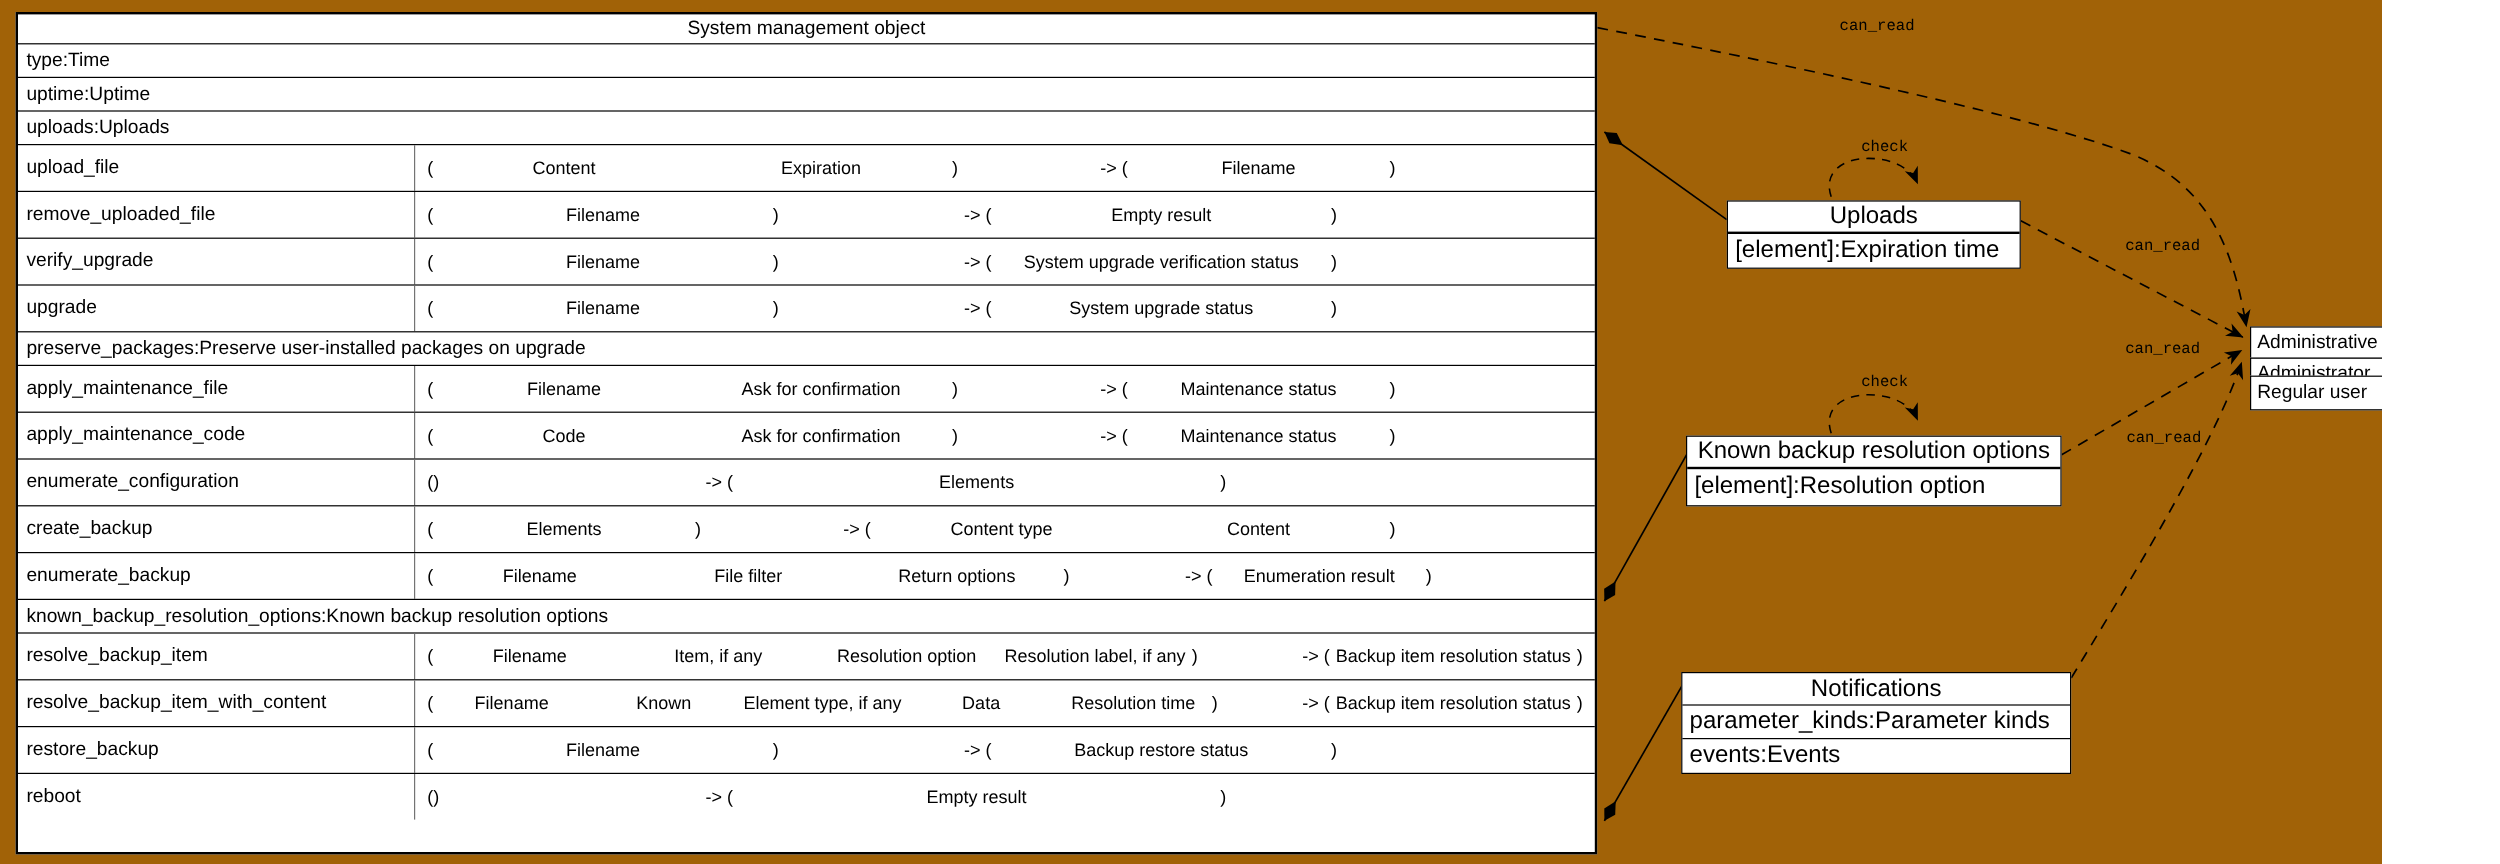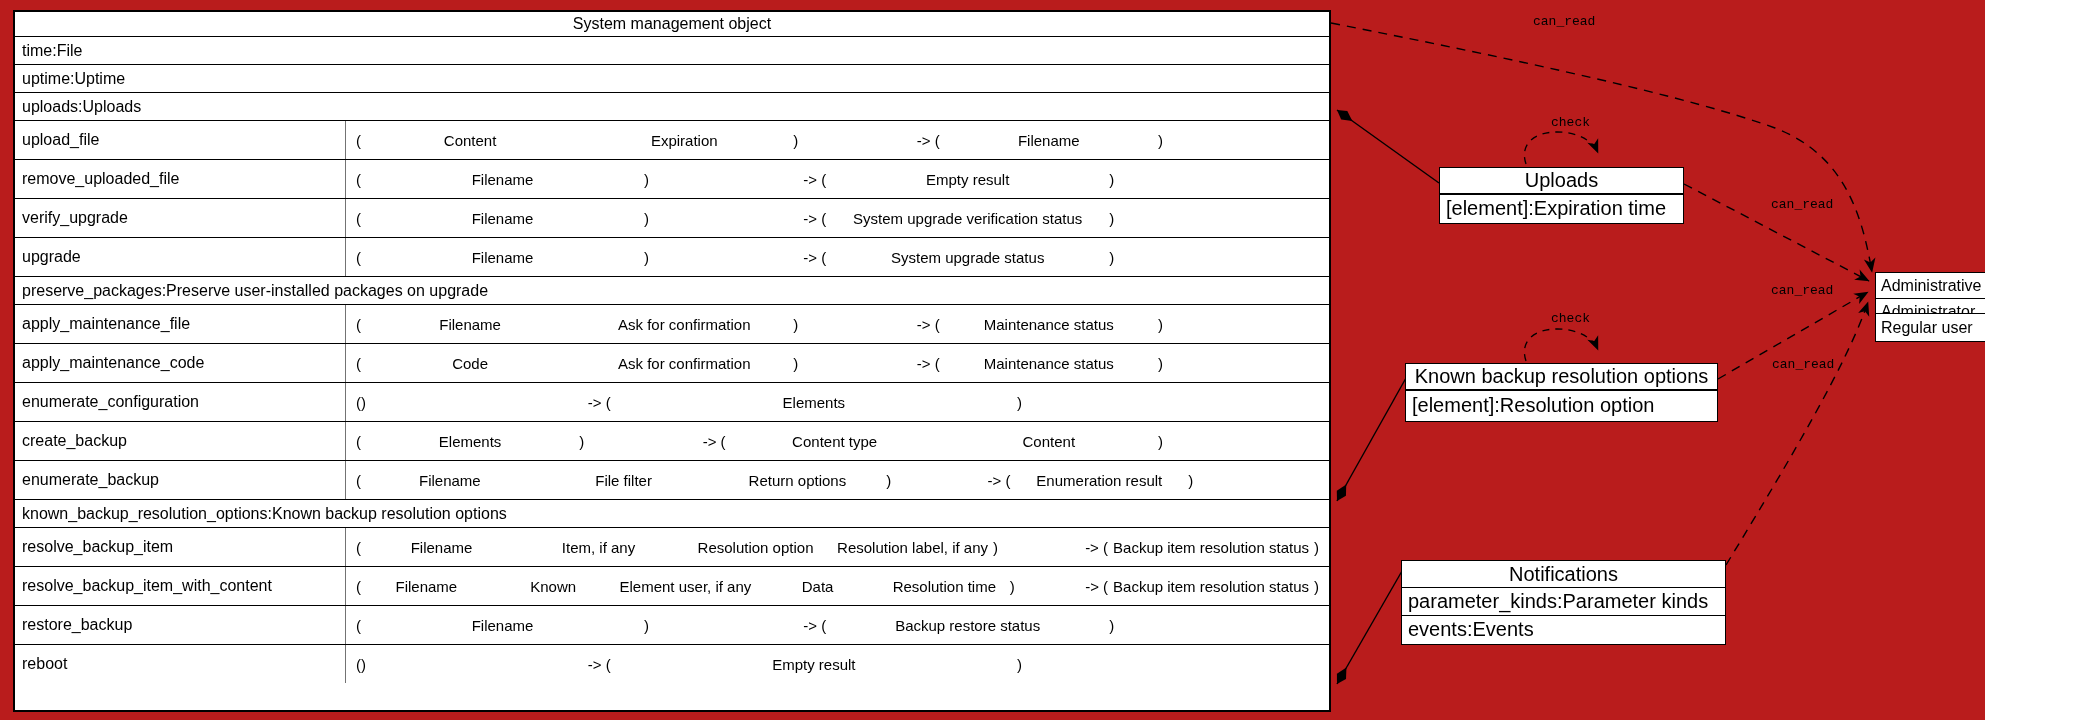--- a/index.html
+++ b/index.html
@@ -1,18 +1,18 @@
 <!DOCTYPE html>
 <html><head>
 <meta charset="utf-8">
 <style>
   html,body { margin:0; padding:0; background:#ffffff; }
   #canvas {
     position:relative; width:1985px; height:720px; overflow:hidden;
-    background:#b91c1c; color:#000;
+    background:#a16207; color:#000;
     font-family:"Liberation Sans", sans-serif;
   }
   svg.edges { position:absolute; left:0; top:0; z-index:1; }
 
   
   #main-table {
     position:absolute; left:13px; top:10px; width:1318px; height:702px;
     border:2px solid #000; background:#fff; box-sizing:border-box;
     display:flex; flex-direction:column; z-index:2;
   }
@@ -101,21 +101,21 @@
 
     <g stroke="#000" stroke-width="1.3" fill="none" stroke-dasharray="7 6">
       <path d="M 1526,164 C 1519,143 1536,132 1557,132 C 1578,132 1593,141 1598,153" marker-end="url(#arrowv)"></path>
       <path d="M 1526,361 C 1519,340 1536,329 1557,329 C 1578,329 1593,338 1598,350" marker-end="url(#arrowv)"></path>
     </g>
   </svg>
 
   <div id="main-table">
     <div class="trow title-row">System management object</div>
 
-    <div class="trow attr-row">time:File</div>
+    <div class="trow attr-row">type:Time</div>
     <div class="trow attr-row">uptime:Uptime</div>
     <div class="trow attr-row">uploads:Uploads</div>
 
     <div class="trow method-row">
       <div class="mname">upload_file</div>
       <div class="msig">
         <span class="p">(</span>
         <span class="param">Content</span>
         <span class="param">Expiration</span>
         <span class="p">)</span>
@@ -261,21 +261,21 @@
         <span class="p">)</span>
       </div>
     </div>
 
     <div class="trow method-row">
       <div class="mname">resolve_backup_item_with_content</div>
       <div class="msig">
         <span class="p">(</span>
         <span class="param">Filename</span>
         <span class="param">Known</span>
-        <span class="param">Element user, if any</span>
+        <span class="param">Element type, if any</span>
         <span class="param">Data</span>
         <span class="param">Resolution time</span>
         <span class="p">)</span>
         <span class="gap"></span>
         <span class="p">-&gt; (</span>
         <span class="param">Backup item resolution status</span>
         <span class="p">)</span>
       </div>
     </div>
 

